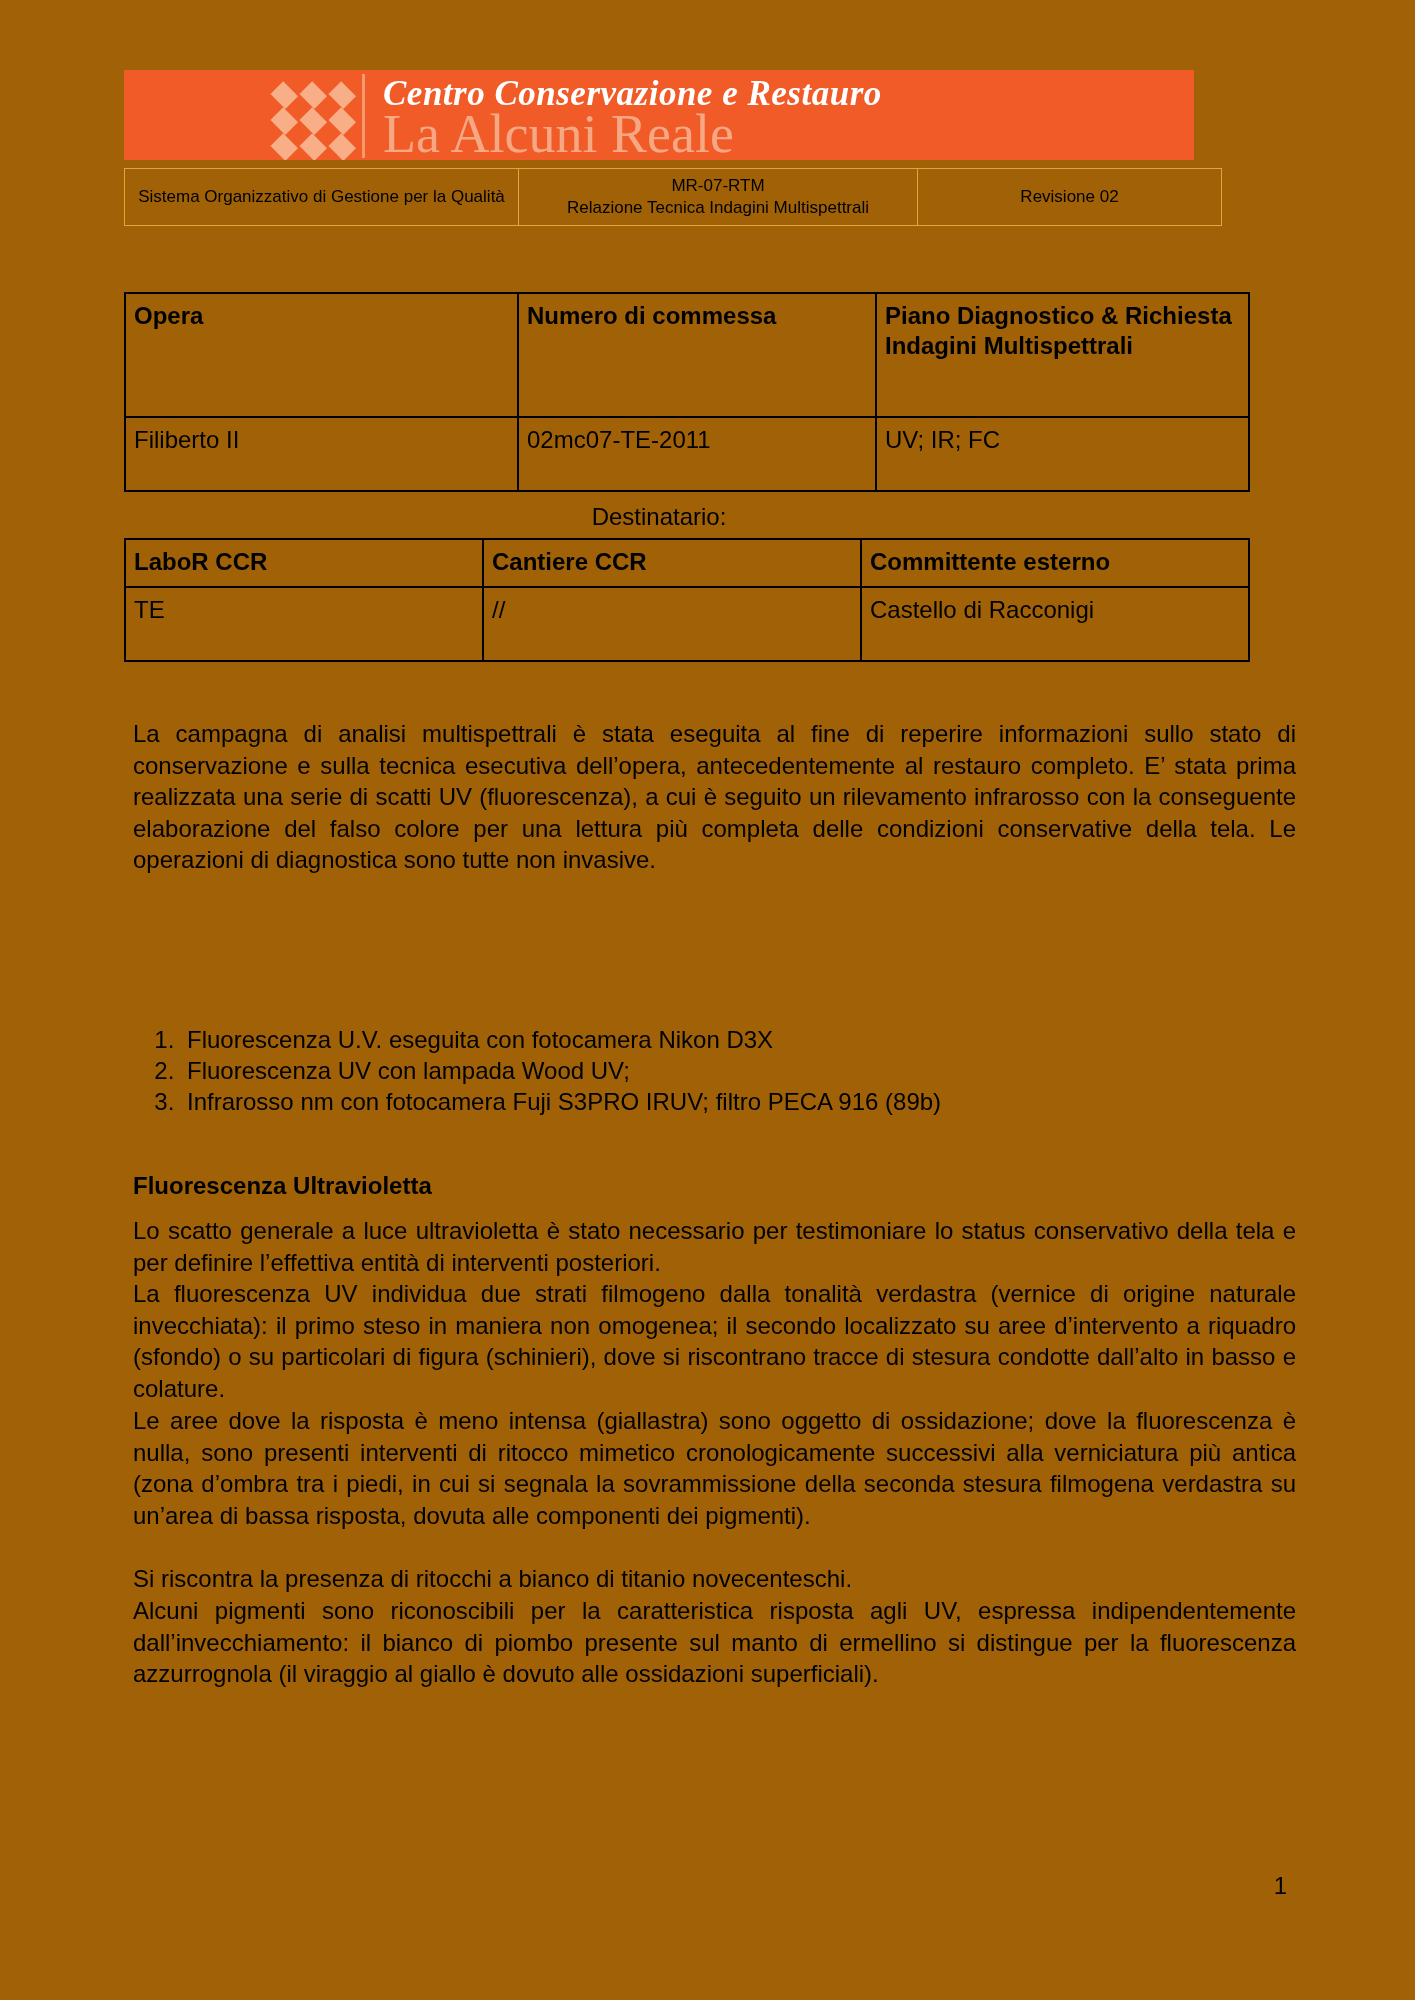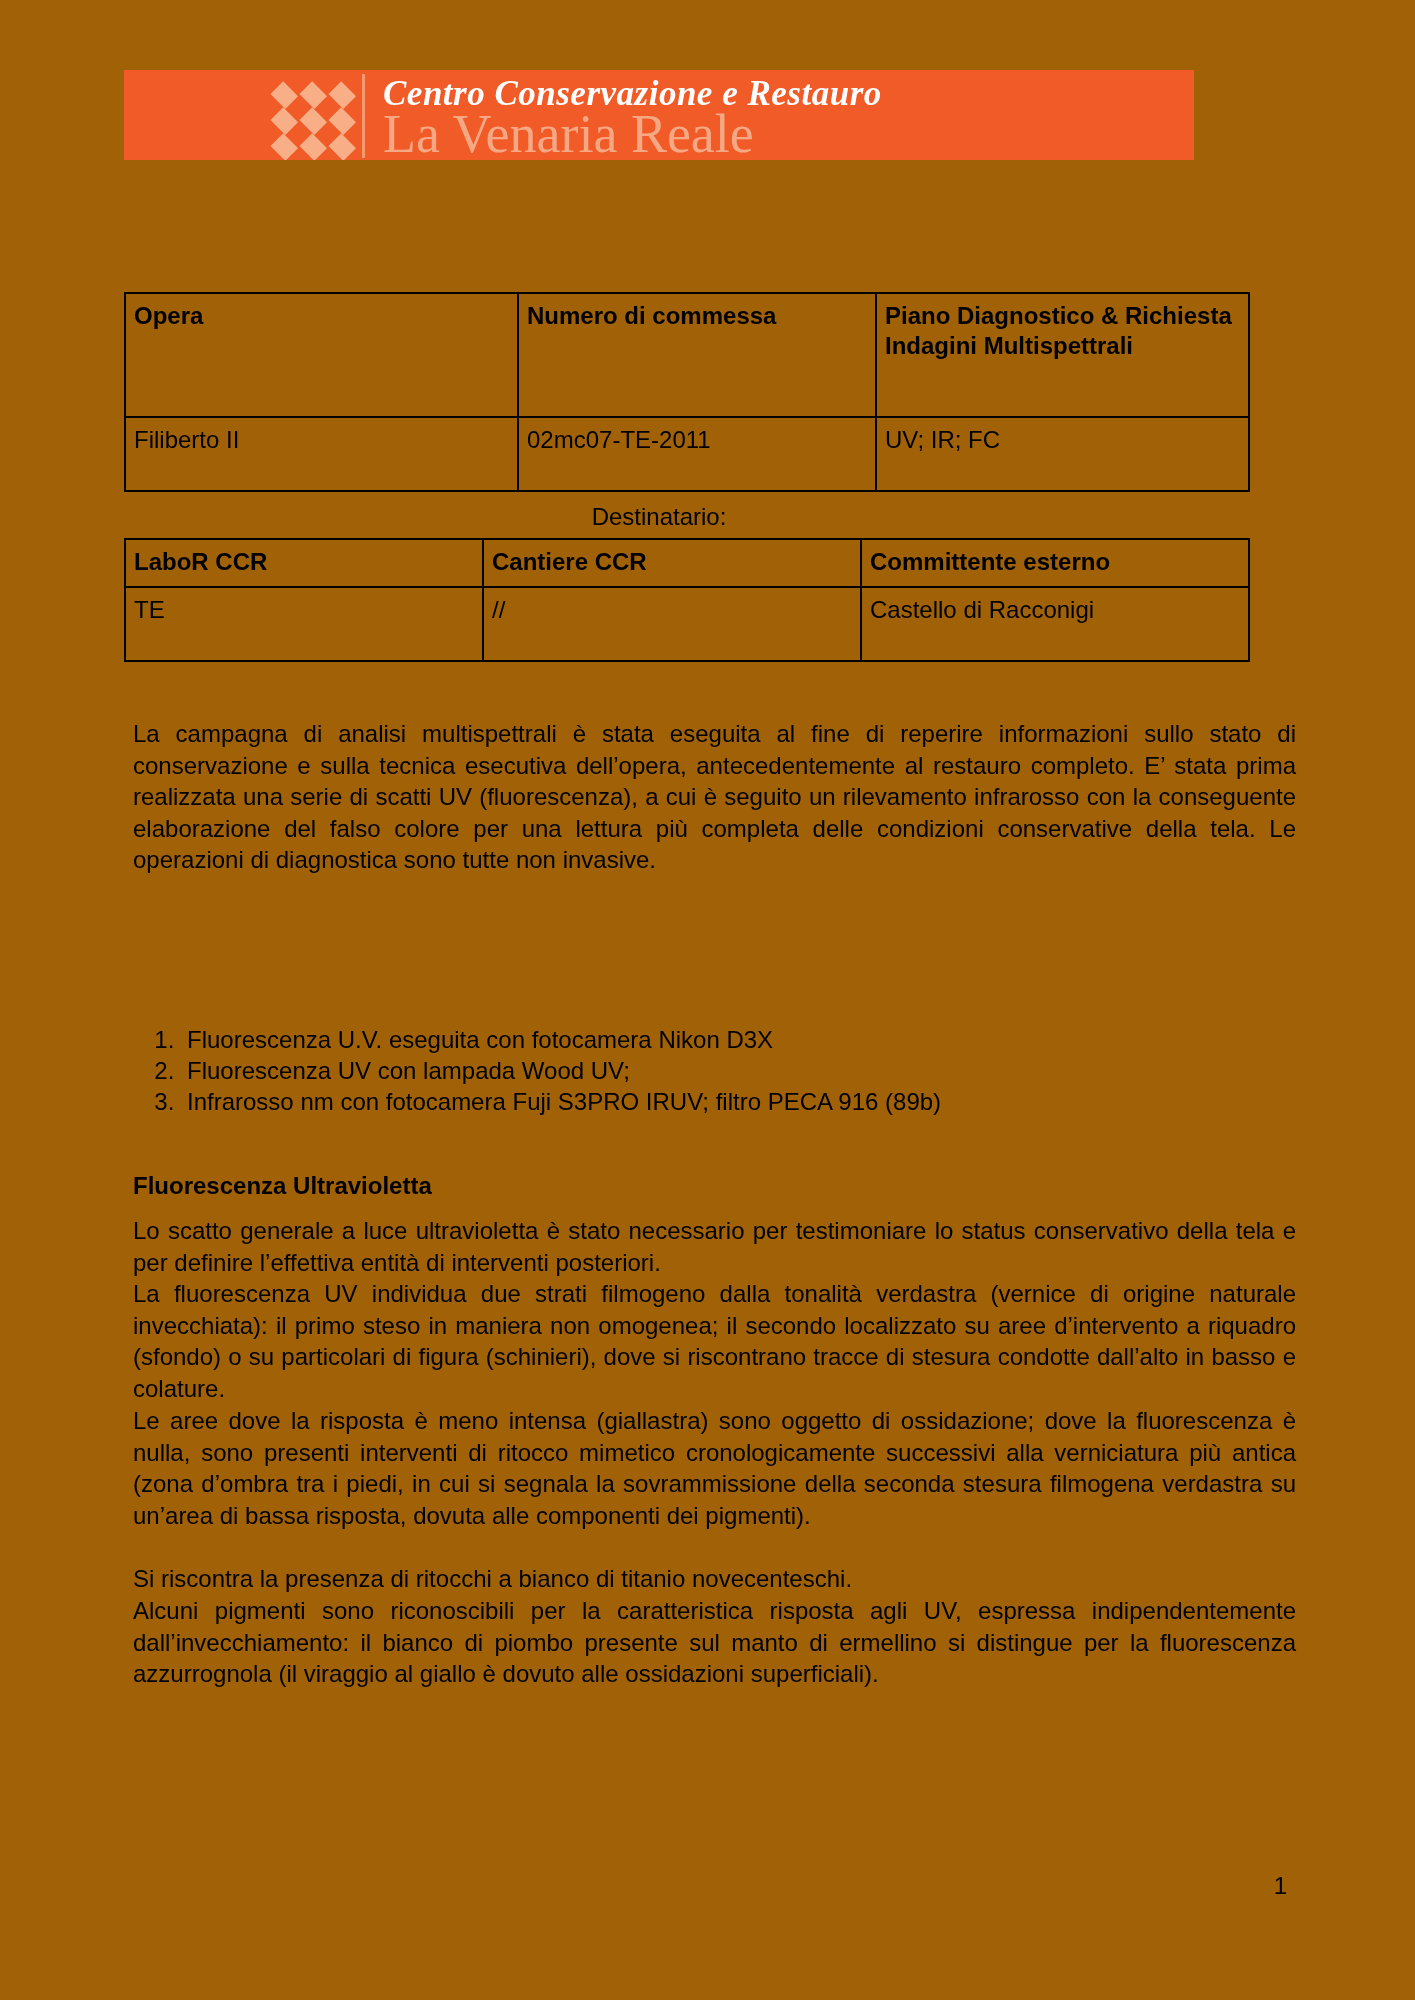--- a/index.html
+++ b/index.html
@@ -223,24 +223,36 @@
           <span class="diamond"></span>
           <span class="diamond"></span>
           <span class="diamond"></span>
           <span class="diamond"></span>
           <span class="diamond"></span>
         </div>
       </div>
       <div class="banner-divider"></div>
       <div class="banner-text">
         <div class="banner-line1">Centro Conservazione e Restauro</div>
-        <div class="banner-line2">La Venaria Reale</div>
+        <div class="banner-line2">La Alcuni Reale</div>
       </div>
     </div>
 
+    <table class="hdr-table">
+      <tbody>
+          <tr>
+        <td class="hdr-c1">Sistema Organizzativo di Gestione per la Qualità</td>
+        <td class="hdr-c2">
+          <div>MR-07-RTM</div>
+          <div>Relazione Tecnica Indagini Multispettrali</div>
+        </td>
+        <td class="hdr-c3">Revisione 02</td>
+      </tr>
+    </tbody>
+      </table>
   </div>
 
   <table class="main-table opera-table">
     <tbody>
         <tr class="opera-head">
       <td class="oc1 bold">Opera</td>
       <td class="oc2 bold">Numero di commessa</td>
       <td class="oc3 bold">Piano Diagnostico &amp; Richiesta Indagini Multispettrali</td>
     </tr>
     <tr class="opera-body">

